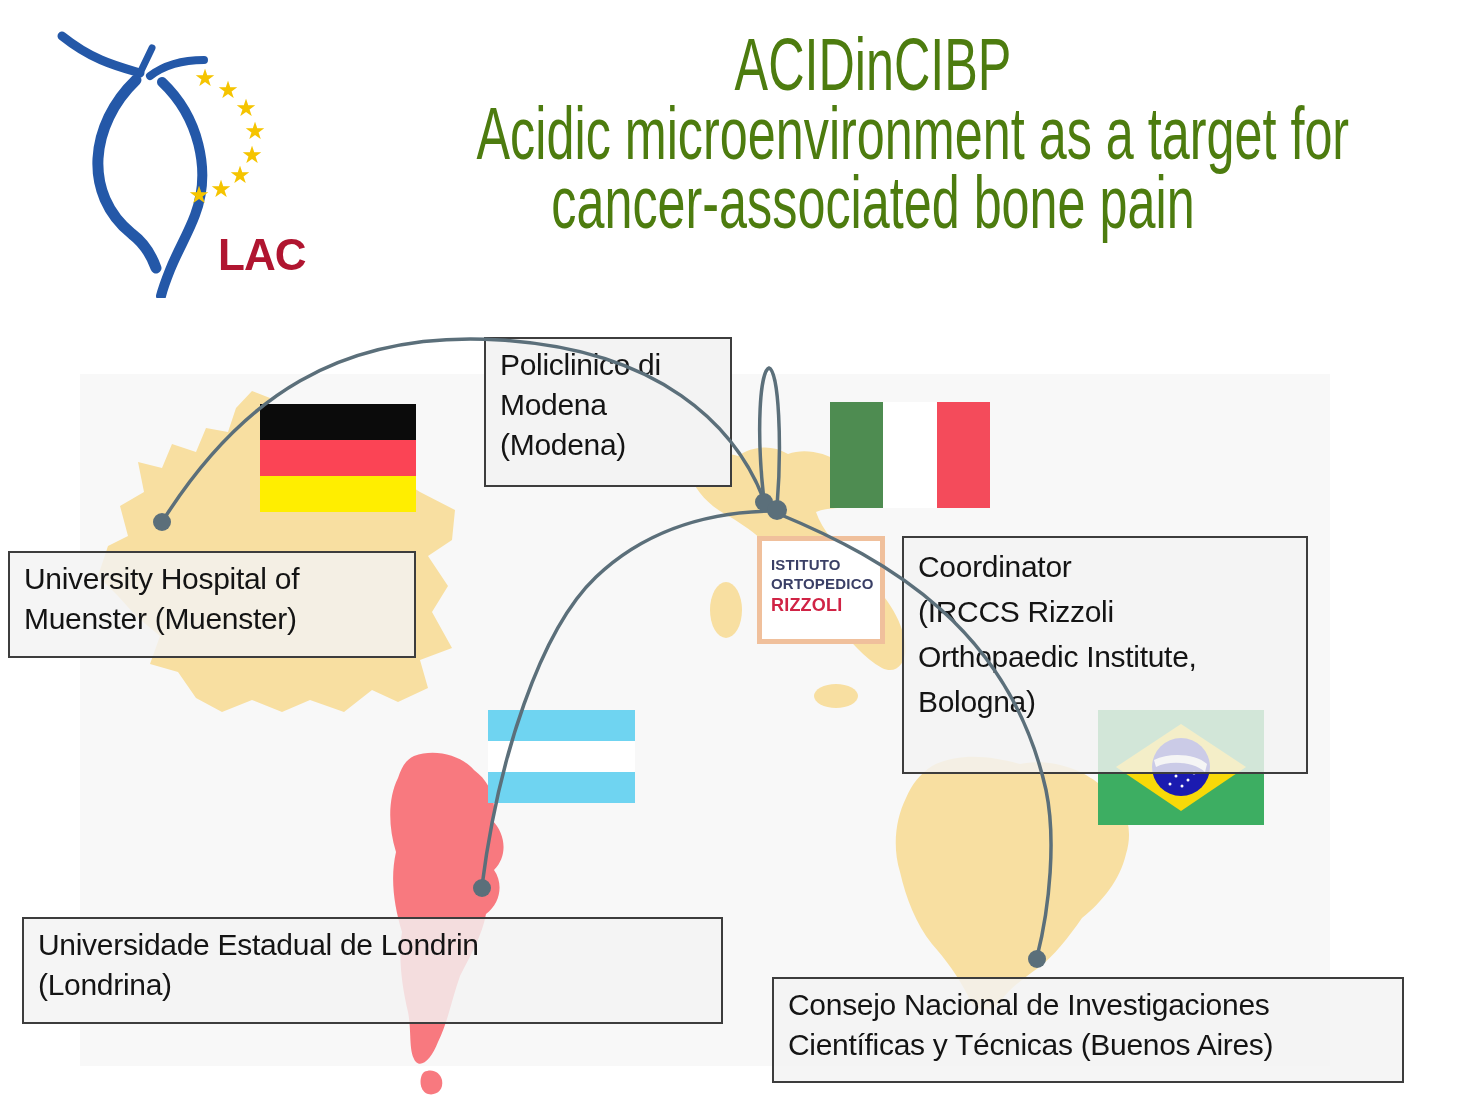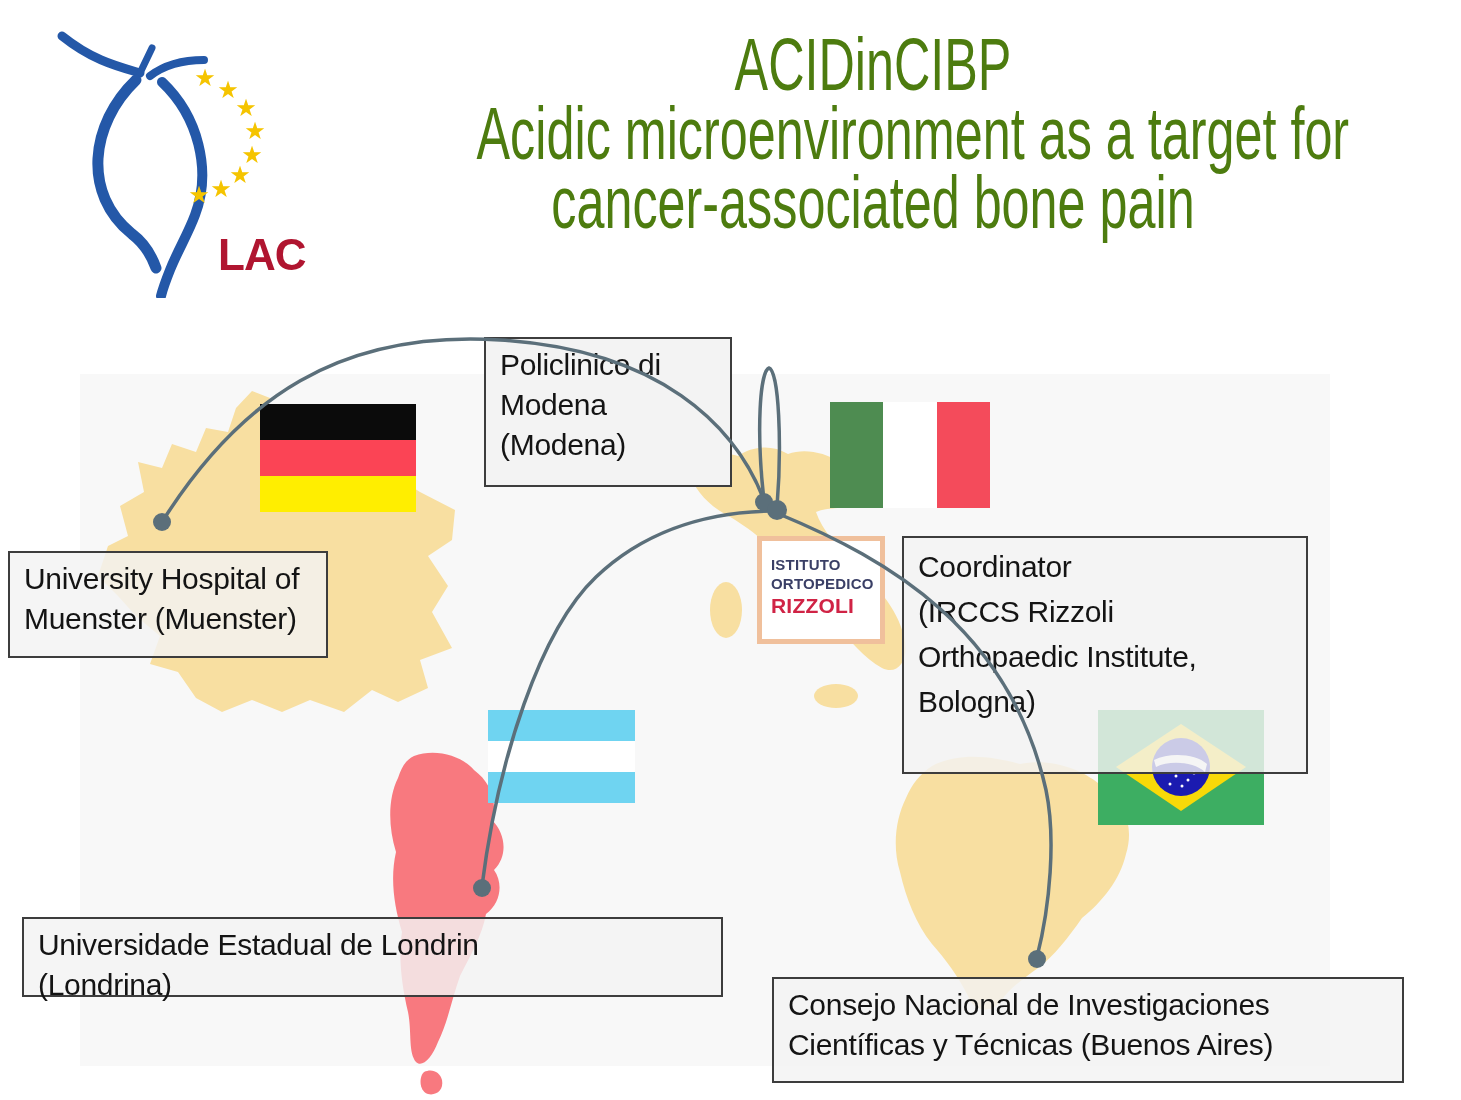--- a/index.html
+++ b/index.html
@@ -28,30 +28,30 @@
   .stripe{flex:1;}
   .flag-de{left:260px;top:404px;width:156px;height:108px;}
   .flag-it{left:830px;top:402px;width:160px;height:106px;background:#fff;}
   .flag-ar{left:488px;top:710px;width:147px;height:93px;}
   .flag-br{left:1098px;top:710px;width:166px;height:115px;}
 
   
   .rizzoli{left:757px;top:536px;width:128px;height:108px;background:#ffffff;
            border:5px solid #f0c09c;box-sizing:border-box;padding:14px 12px 0 9px;}
   .rizzoli .l1,.rizzoli .l2{font-size:15px;font-weight:bold;color:#3a3f66;line-height:19px;letter-spacing:0.2px;}
-  .rizzoli .l3{font-size:21px;font-weight:bold;color:#d02345;line-height:25px;letter-spacing:0.2px;}
+  .rizzoli .l3{font-size:18px;font-weight:bold;color:#d02345;line-height:25px;letter-spacing:0.2px;}
 
   
   .label-box{position:absolute;background:rgba(243,243,243,0.82);border:2px solid #3d3d3d;
              box-sizing:border-box;color:#141414;font-size:30px;letter-spacing:-0.3px;
              line-height:40px;white-space:pre-line;padding:6px 14px;}
   .box-modena{left:484px;top:337px;width:248px;height:150px;background:#f3f3f3;}
-  .box-muenster{left:8px;top:551px;width:320px;height:107px;}
+  .box-muenster{left:8px;top:551px;width:408px;height:107px;}
   .box-coordinator{left:902px;top:536px;width:406px;height:238px;line-height:45px;}
-  .box-londrina{left:22px;top:917px;width:701px;height:80px;}
+  .box-londrina{left:22px;top:917px;width:701px;height:107px;}
   .box-conicet{left:772px;top:977px;width:632px;height:106px;}
 
   svg{position:absolute;left:0;top:0;}
   .overlay{pointer-events:none;}
 </style>
 </head>
 <body>
 
 <div class="slide">
 

